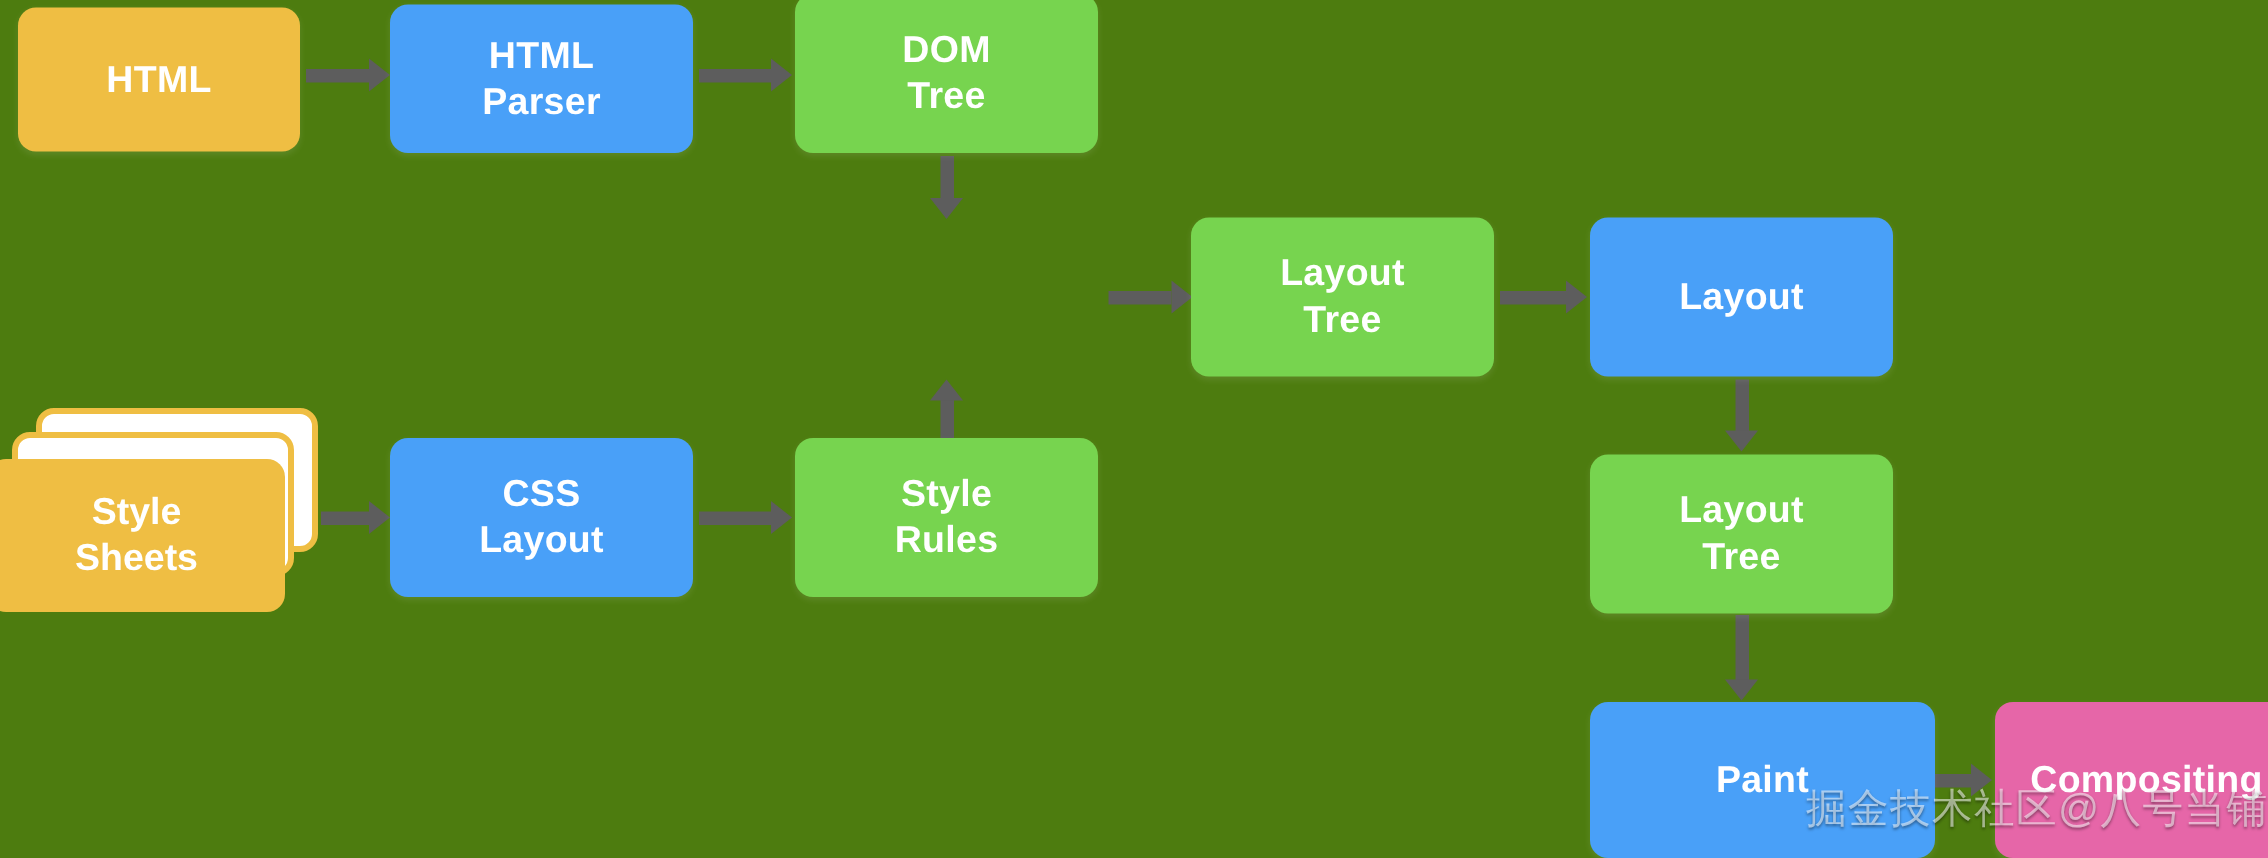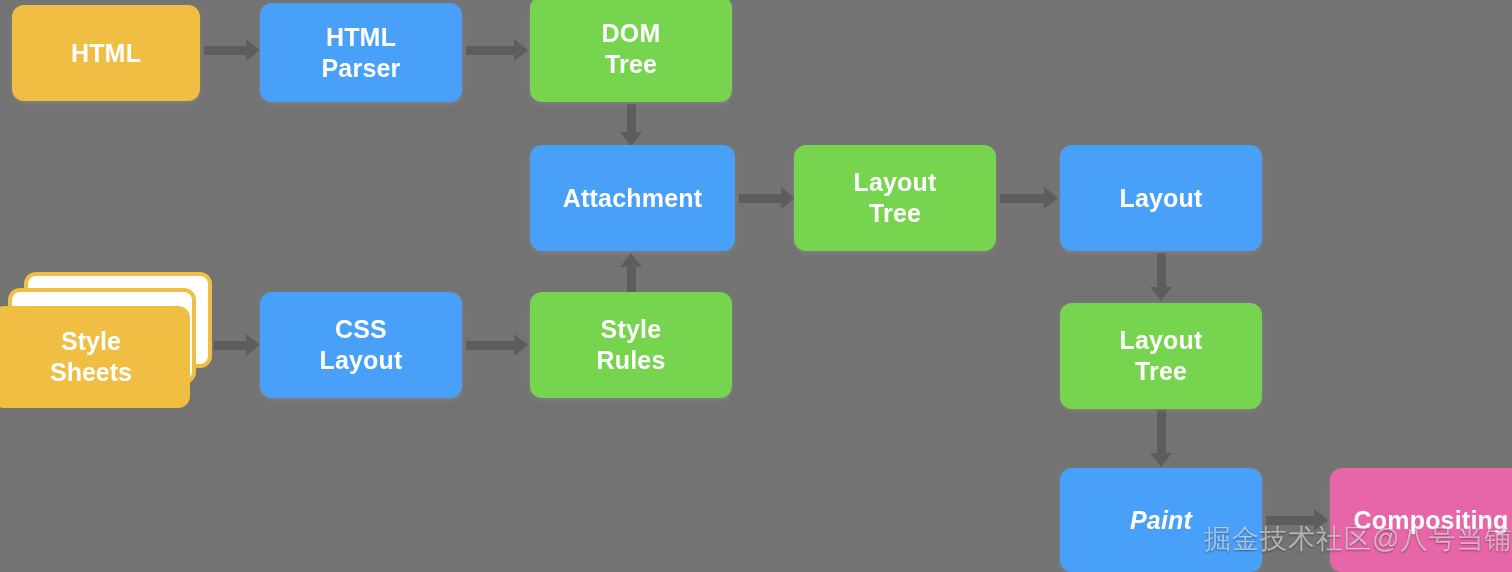--- a/index.html
+++ b/index.html
@@ -7,21 +7,21 @@
     padding: 0;
     background: #000000;
   }
   body {
     font-family: "Liberation Sans", sans-serif;
   }
   #diagram {
     position: relative;
     width: 1512px;
     height: 572px;
-    background: #737373;
+    background: #4d7c0f;
     overflow: hidden;
   }
   .node {
     position: absolute;
     box-sizing: border-box;
     border-radius: 12px;
     display: flex;
     align-items: center;
     justify-content: center;
     text-align: center;
@@ -125,21 +125,20 @@
   </div>
 
   <div class="node green" style="left:530px; top:-4px; width:202px; height:106px;">DOM
 Tree</div>
 
   <div class="arrow v-down" style="left:616px; top:104px; width:30px; height:42px;">
     <div class="shaft" style="height:30px;"></div>
     <div class="head"></div>
   </div>
 
-  <div class="node blue" style="left:530px; top:145px; width:205px; height:106px;">Attachment</div>
 
   <div class="arrow h" style="left:739px; top:183px; width:56px; height:30px;">
     <div class="shaft" style="width:42px;"></div>
     <div class="head"></div>
   </div>
 
   <div class="node green" style="left:794px; top:145px; width:202px; height:106px;">Layout
 Tree</div>
 
   <div class="arrow h" style="left:1000px; top:183px; width:58px; height:30px;">
@@ -183,21 +182,21 @@
   </div>
 
   <div class="node green" style="left:1060px; top:303px; width:202px; height:106px;">Layout
 Tree</div>
 
   <div class="arrow v-down" style="left:1146px; top:410px; width:30px; height:57px;">
     <div class="shaft" style="height:45px;"></div>
     <div class="head"></div>
   </div>
 
-  <div class="node blue" style="left:1060px; top:468px; width:202px; height:104px;font-style:italic;">Paint</div>
+  <div class="node blue" style="left:1060px; top:468px; width:230px; height:104px;">Paint</div>
 
   <div class="arrow h" style="left:1266px; top:505px; width:62px; height:30px;">
     <div class="shaft" style="width:48px;"></div>
     <div class="head"></div>
   </div>
 
   <div class="node pink" style="left:1330px; top:468px; width:202px; height:104px;">Compositing</div>
 
   <div id="watermark">掘金技术社区@八号当铺</div>
 

